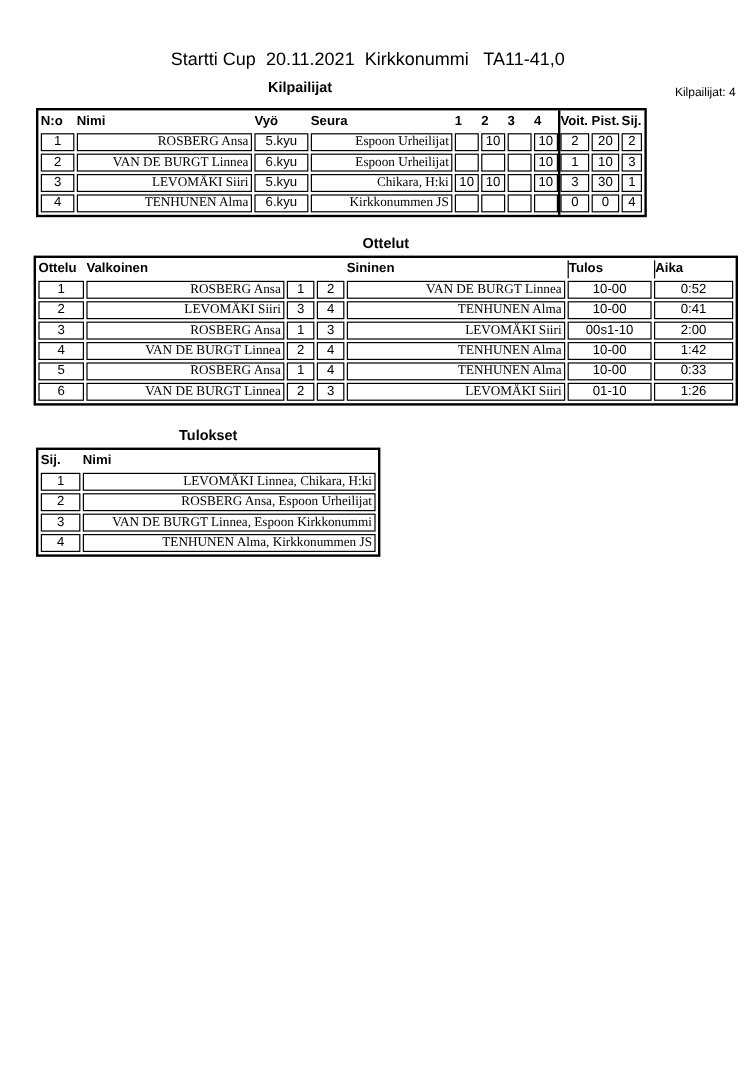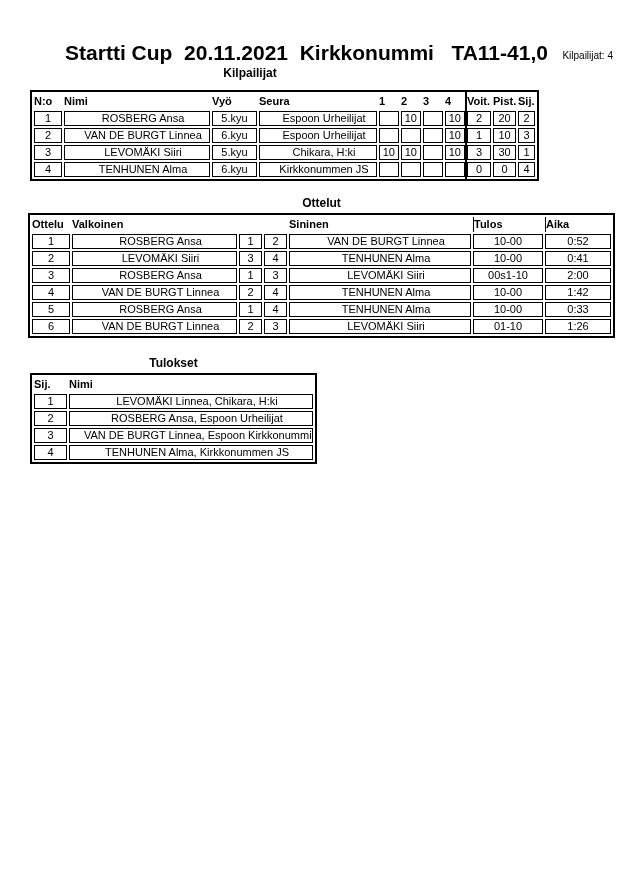--- a/index.html
+++ b/index.html
@@ -5,32 +5,32 @@
   html, body { margin: 0; padding: 0; }
   body {
     width: 630px; height: 891px;
     background: #ffffff; color: #000000;
     font-family: "Liberation Sans", sans-serif;
     position: relative;
     -webkit-font-smoothing: none;
   }
   .doc-title {
     position: absolute; top: 41px; left: 0; width: 613px;
-    text-align: center; font-size: 21px; font-weight: bold;
+    text-align: center; font-size: 15px; font-weight: normal;
     white-space: pre;
   }
   .section-label {
     position: absolute; text-align: center;
     font-size: 12px; font-weight: bold; white-space: pre;
   }
   #lbl-kilpailijat { top: 66px; left: 0; width: 500px; }
   #lbl-ottelut    { top: 196px; left: 28px; width: 587px; }
   #lbl-tulokset   { top: 356px; left: 30px; width: 287px; }
   #competitors-count {
-    position: absolute; top: 50px; right: 17px;
+    position: absolute; top: 72px; right: 17px;
     font-size: 10px; white-space: pre;
   }
   .tblwrap {
     position: absolute; box-sizing: border-box;
     border: 2px solid #000; background: #fff;
   }
   #t1 { left: 30px; top: 90px;  width: 509px; }
   #t2 { left: 28px; top: 213px; width: 587px; }
   #t3 { left: 30px; top: 373px; width: 287px; }
   table {
@@ -39,21 +39,21 @@
   }
   th, td {
     box-sizing: border-box; height: 15px;
     font-size: 11px; line-height: 13px;
     padding: 0; overflow: hidden; white-space: nowrap;
     vertical-align: middle;
   }
   td { border: 1px solid #000; }
   th { font-weight: bold; text-align: left; border: none; }
   th.bl { border-left: 1px solid #000; }
-  .al { text-align: center; padding-left: 14px; padding-right: 2px; }
+  .al { text-align: right; padding-left: 14px; padding-right: 2px; font-family: Liberation Serif, serif; }
   .ac { text-align: center; }
   .ar { text-align: right; padding-right: 3px; }
   .vsep {
     position: absolute; top: 0; bottom: 0;
     left: 433px; width: 2px; background: #000;
   }
 </style>
 </head>
 <body>
 

